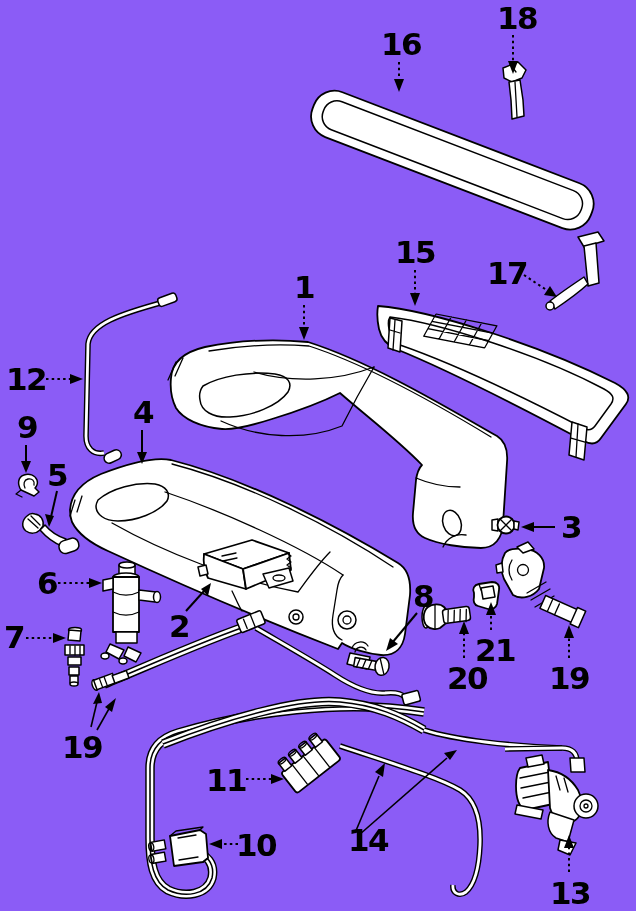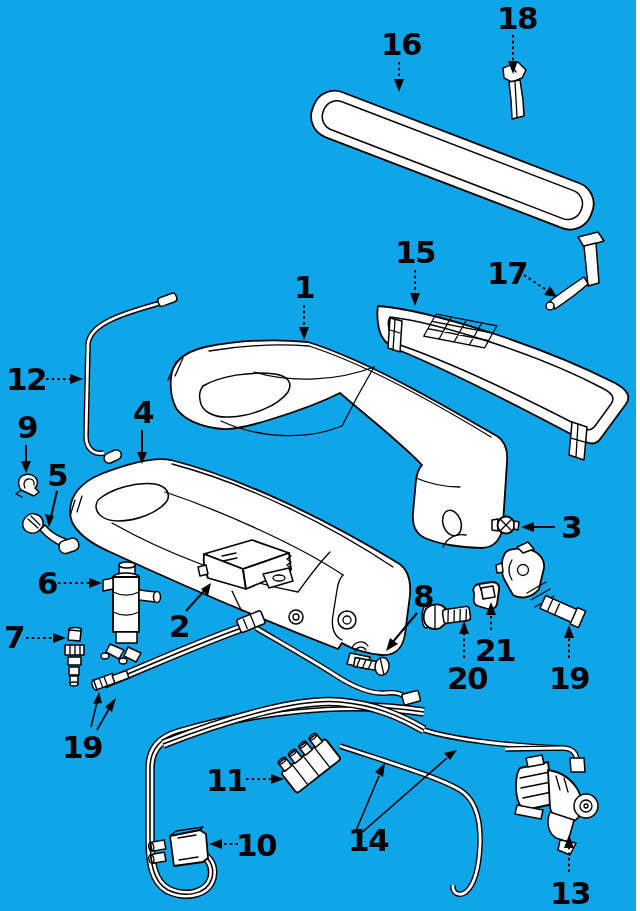--- a/index.html
+++ b/index.html
@@ -1,16 +1,16 @@
 <!DOCTYPE html>
 <html><head>
 <meta charset="utf-8">
 <style>
   html,body { margin:0; padding:0; background:#ffffff; }
-  .canvas { position:relative; width:636px; height:911px; background:#0ea5e9; overflow:hidden; }
+  .canvas { position:relative; width:636px; height:911px; background:#8b5cf6; overflow:hidden; }
   svg { display:block; }
   .thin{ fill:none; stroke:#000; stroke-width:1.3; stroke-linecap:round; stroke-linejoin:round; }
   .fw  { fill:#ffffff; stroke:#000; stroke-width:1.8; stroke-linejoin:round; }
   .fw2 { fill:#ffffff; stroke:#000; stroke-width:1.5; stroke-linejoin:round; }
   .tube-o { fill:none; stroke:#000; stroke-width:9.5; }
   .tube-i { fill:none; stroke:#fff; stroke-width:6.6; }
   .tube-c { fill:none; stroke:#000; stroke-width:1.5; }
   .pipe-o { fill:none; stroke:#000; stroke-width:5.6; }
   .pipe-i { fill:none; stroke:#fff; stroke-width:2.8; }
   .shaft { stroke:#000; stroke-width:2; fill:none; }

